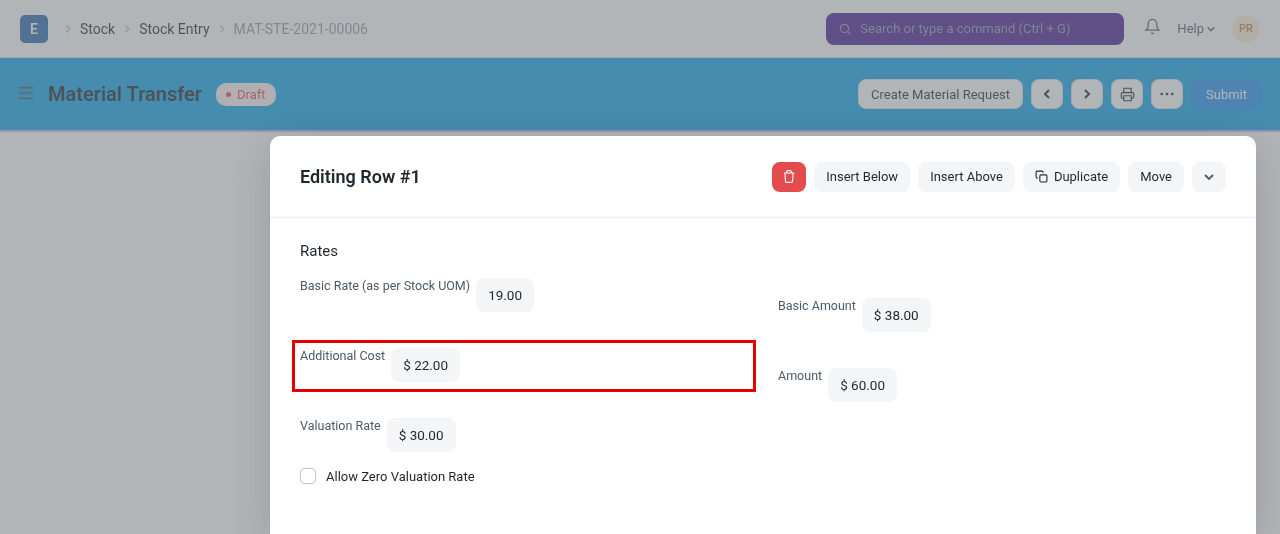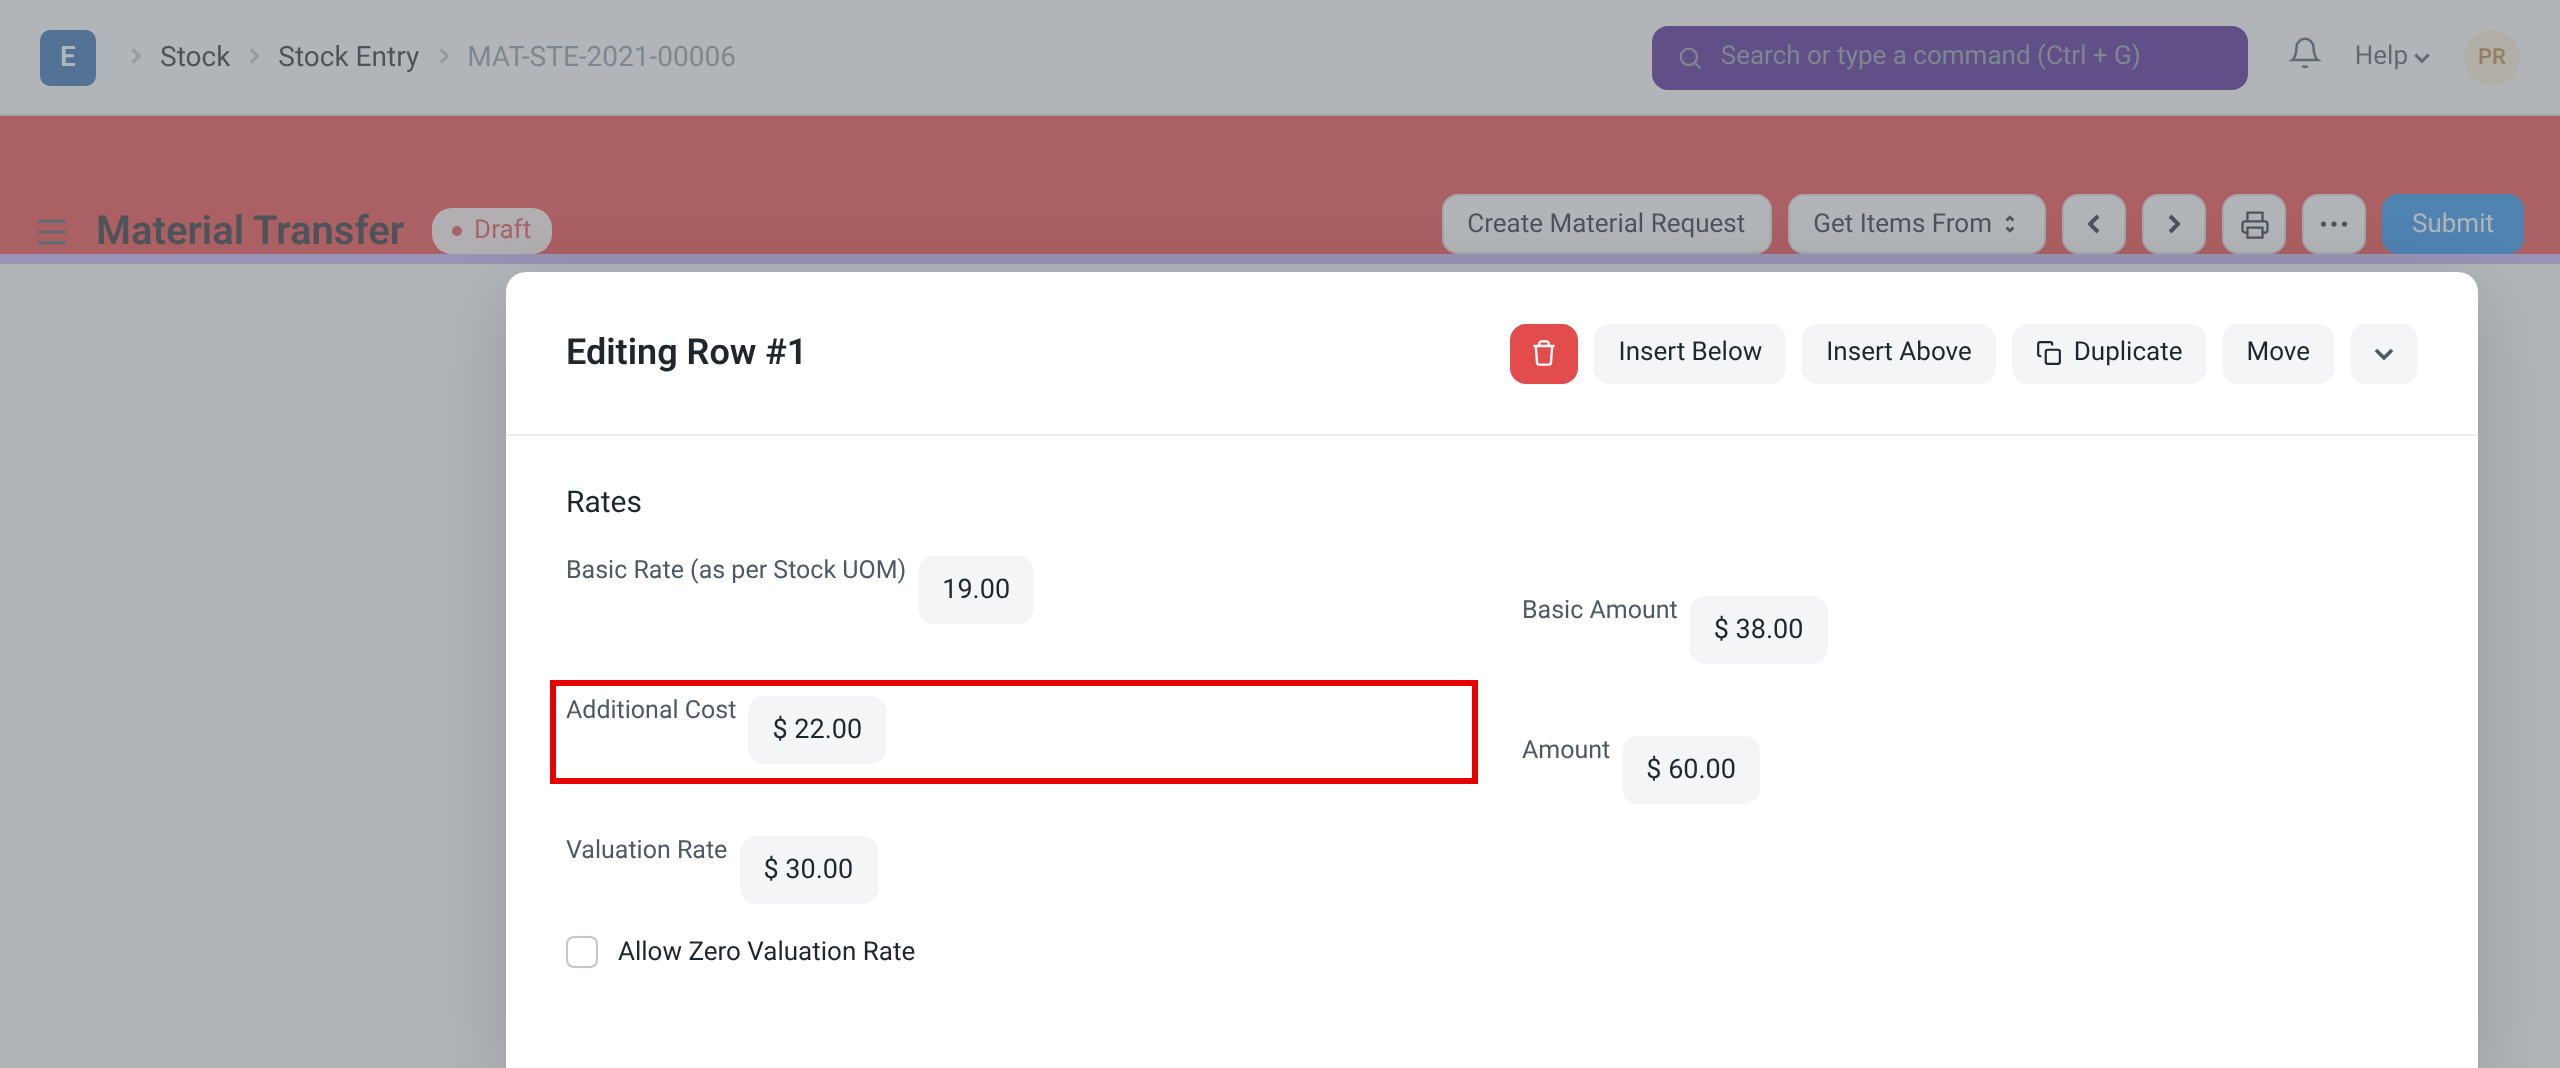--- a/index.html
+++ b/index.html
@@ -15,35 +15,35 @@
     .crumb.dim { color: #8d99a6; }
     .crumb-sep { color: #c0c6cc; }
     .search { margin-left: auto; display: flex; align-items: center; width: 298px; height: 32px; background: #4c1d95; border-radius: 8px; padding: 0 12px; gap: 8px; color: #8d99a6; font-size: 13px; }
     .search svg { flex-shrink: 0; }
     .topbar-right { display: flex; align-items: center; gap: 16px; margin-left: 20px; }
     .bell { color: #4c5a67; }
     .help { display: flex; align-items: center; gap: 2px; color: #4c5a67; font-size: 13px; }
     .avatar { width: 28px; height: 28px; border-radius: 50%; background: #fcefdc; color: #bd8836; display: flex; align-items: center; justify-content: center; font-size: 11px; font-weight: 500; }
     
     
-    .pagehead { height: 74px; display: flex; align-items: flex-end; padding: 0 18px; border-bottom: 5px solid #c4b5fd; background: #ef4444; }
+    .pagehead { height: 74px; display: flex; align-items: center; padding: 0 18px; border-bottom: 2px solid #c4b5fd; background: #0ea5e9; }
     .hamburger { margin-right: 14px; color: #4c5a67; }
     .title { font-size: 20px; font-weight: 600; color: #1f272e; }
     .status-pill { margin-left: 14px; display: flex; align-items: center; gap: 6px; font-size: 13px; color: #e24c4c; background: #fdf2f2; padding: 4px 10px; border-radius: 10px; }
     .status-dot { width: 5px; height: 5px; border-radius: 50%; background: #e24c4c; }
     .header-actions { margin-left: auto; display: flex; align-items: center; gap: 8px; }
     .btn { height: 30px; padding: 0 12px; border: 1px solid #e3e3e3; background: #fff; border-radius: 8px; font-size: 13px; color: #1f272e; display: inline-flex; align-items: center; gap: 4px; cursor: pointer; }
     .btn-icon { width: 32px; padding: 0; justify-content: center; }
     .btn-primary { background: #2490ef; color: #fff; border-color: #2490ef; padding: 0 14px; }
     
     
     .overlay { position: absolute; top: 0; left: 0; right: 0; bottom: 0; background: rgba(114, 120, 125, 0.55); }
     
     
-    .dialog { position: absolute; top: 136px; left: 253px; width: 986px; height: 398px; background: #fff; border-radius: 10px 10px 0 0; box-shadow: 0 10px 40px rgba(0,0,0,0.15); overflow: hidden; }
+    .dialog { position: absolute; top: 136px; left: 270px; width: 986px; height: 398px; background: #fff; border-radius: 10px 10px 0 0; box-shadow: 0 10px 40px rgba(0,0,0,0.15); overflow: hidden; }
     .dialog-head { height: 82px; padding: 0 30px; display: flex; align-items: center; border-bottom: 1px solid #ededed; }
     .dialog-title { font-size: 18px; font-weight: 600; color: #1f272e; }
     .dialog-actions { margin-left: auto; display: flex; align-items: center; gap: 8px; }
     .icon-btn { height: 30px; width: 34px; border-radius: 8px; display: inline-flex; align-items: center; justify-content: center; cursor: pointer; }
     .icon-btn.danger { background: #e24c4c; color: #fff; }
     .icon-btn.gray { background: #f4f5f6; color: #4c5a67; }
     .dlg-btn { height: 30px; padding: 0 12px; background: #f4f5f6; border: none; border-radius: 8px; font-size: 13px; color: #1f272e; display: inline-flex; align-items: center; gap: 6px; cursor: pointer; }
     
     .dialog-body { padding: 24px 30px; }
     .section-title { font-size: 15px; font-weight: 400; color: #1f272e; margin-bottom: 18px; }
@@ -114,26 +114,20 @@
           <path d="M1 1h16M1 7h16M1 13h16"></path>
         </svg>
     </span>
     <div class="title">Material Transfer</div>
     <div class="status-pill">
       <span class="status-dot"></span>
       <span>Draft</span>
     </div>
     <div class="header-actions">
       <button class="btn">Create Material Request</button>
-      <button class="btn">
-        <span>Get Items From</span>
-        <svg width="10" height="12" viewBox="0 0 10 14" fill="none" stroke="currentColor" stroke-width="1.6">
-            <path d="M3 5l2-2 2 2M3 9l2 2 2-2"></path>
-          </svg>
-      </button>
       <button class="btn btn-icon">
         <svg width="8" height="12" viewBox="0 0 8 12" fill="none" stroke="currentColor" stroke-width="2">
             <path d="M6 2L2 6l4 4"></path>
           </svg>
       </button>
       <button class="btn btn-icon">
         <svg width="8" height="12" viewBox="0 0 8 12" fill="none" stroke="currentColor" stroke-width="2">
             <path d="M2 2l4 4-4 4"></path>
           </svg>
       </button>

